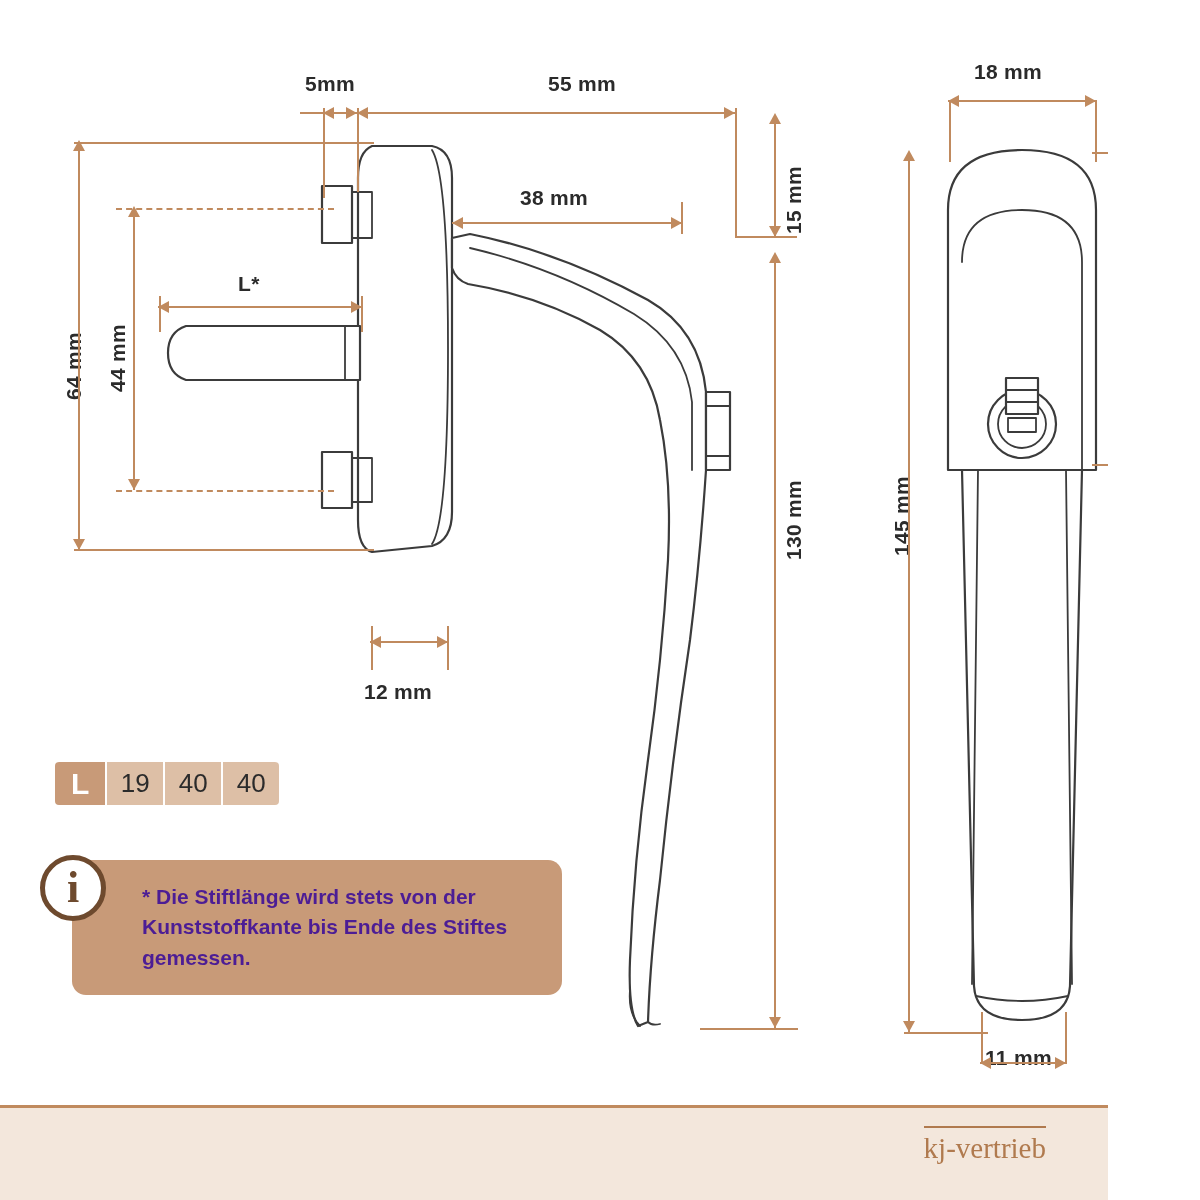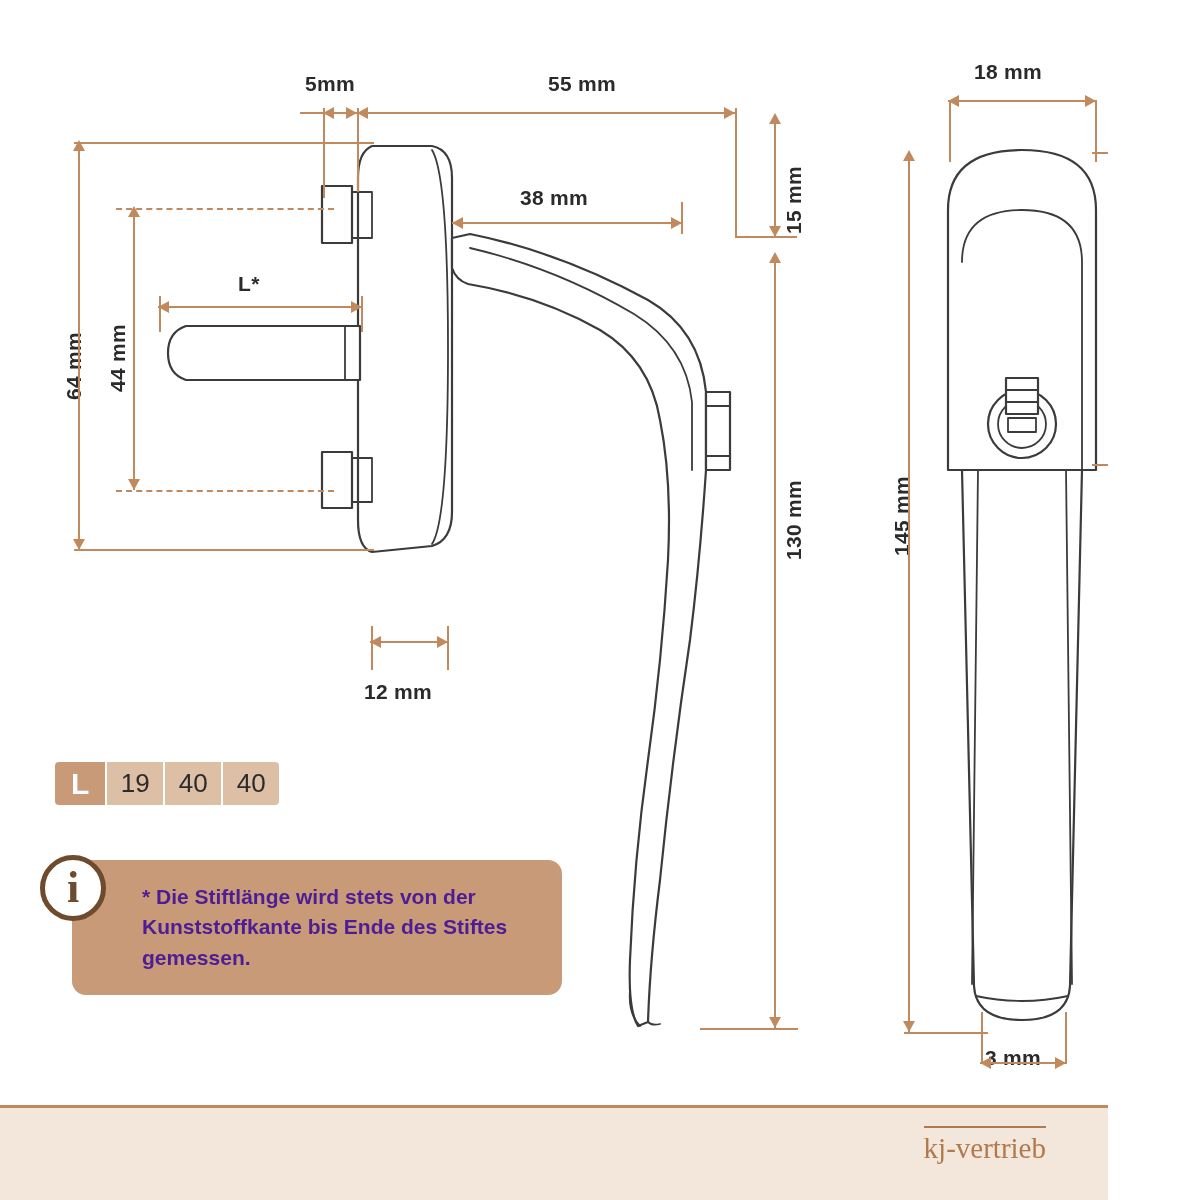--- a/index.html
+++ b/index.html
@@ -310,21 +310,21 @@
   <div class="arrowhead ah-down" style="left:1131px; top:453px;"></div>
   <div class="arrow-line h-line" style="left:1092px; top:152px; width:56px;"></div>
   <div class="arrow-line h-line" style="left:1092px; top:464px; width:56px;"></div>
 
   <div class="dim-label vert" style="left:890px; top:556px;">145 mm</div>
   <div class="arrow-line v-line" style="left:908px; top:152px; height:880px;"></div>
   <div class="arrowhead ah-up" style="left:903px; top:150px;"></div>
   <div class="arrowhead ah-down" style="left:903px; top:1021px;"></div>
   <div class="arrow-line h-line" style="left:904px; top:1032px; width:84px;"></div>
 
-  <div class="dim-label" style="left:985px; top:1046px;">3 mm</div>
+  <div class="dim-label" style="left:985px; top:1046px;">11 mm</div>
   <div class="arrow-line h-line" style="left:980px; top:1062px; width:86px;"></div>
   <div class="arrowhead ah-left" style="left:980px; top:1057px;"></div>
   <div class="arrowhead ah-right" style="left:1055px; top:1057px;"></div>
   <div class="arrow-line v-line" style="left:981px; top:1012px; height:52px;"></div>
   <div class="arrow-line v-line" style="left:1065px; top:1012px; height:52px;"></div>
 
   <div id="l-table">
     <div class="l-head">L</div>
     <div class="l-cell">19</div>
     <div class="l-cell">40</div>

